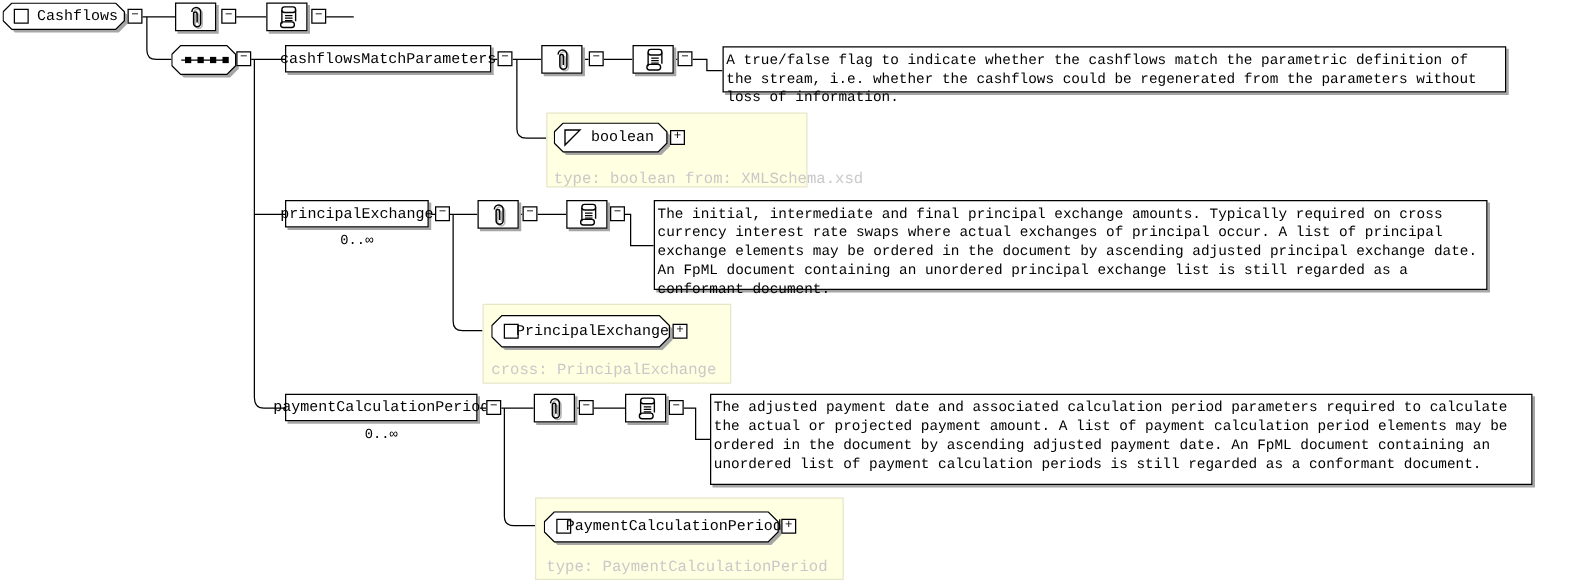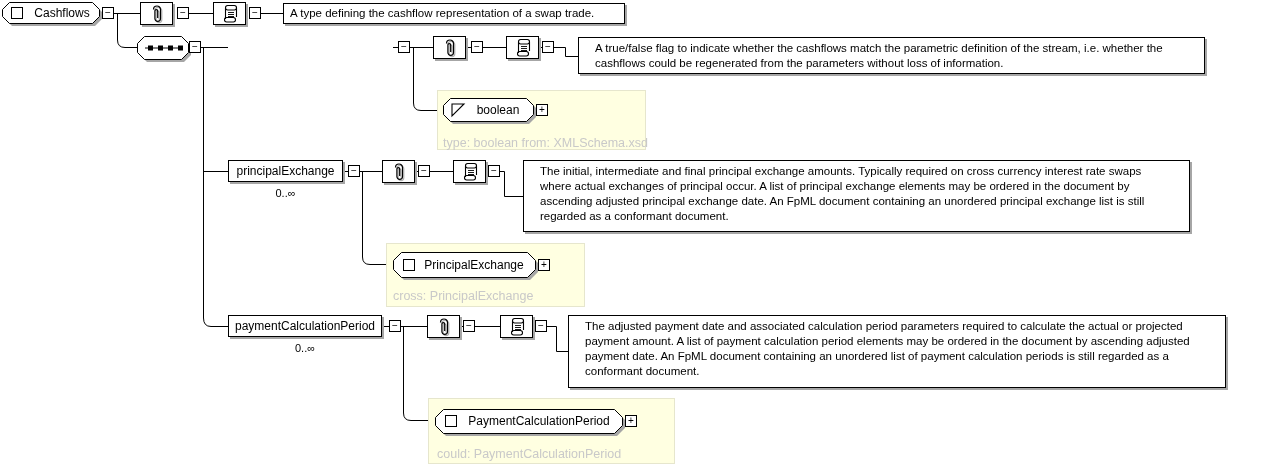--- a/index.html
+++ b/index.html
@@ -1,27 +1,27 @@
 <!DOCTYPE html>
 <html><head>
 <meta charset="utf-8">
 <style>
   html,body{margin:0;padding:0;background:#fff;}
   #canvas{position:relative;width:1275px;height:464px;background:#ffffff;overflow:hidden;
-          font-family:Liberation Sans, sans-serif;color:#000;}
+          font-family:Liberation Mono, monospace;color:#000;}
   svg{display:block;}
   .abs{position:absolute;}
   
   .el{position:absolute;background:#fff;border:1px solid #000;box-shadow:2px 2px 0 #a6a6a6;
       box-sizing:border-box;display:flex;align-items:center;justify-content:center;
       font-size:12px;white-space:nowrap;}
   .iconbox{position:absolute;width:33px;height:23px;background:#fff;border:1px solid #000;
       box-shadow:2px 2px 0 #a6a6a6;box-sizing:border-box;display:flex;align-items:center;justify-content:center;}
   .desc{position:absolute;background:#fff;border:1px solid #000;box-shadow:2px 2px 0 #a6a6a6;
-      box-sizing:border-box;font-size:11.5px;line-height:15px;padding:3px 16px;}
+      box-sizing:border-box;font-size:11.5px;line-height:15px;padding:3px 2px;}
   .desc.single{display:flex;align-items:center;padding:0 6px;}
   .toggle{position:absolute;width:12px;height:12px;background:#fff;border:1px solid #000;
       box-sizing:border-box;display:flex;align-items:center;justify-content:center;
       font-size:10px;line-height:1;cursor:pointer;}
   .octlabel{position:absolute;display:flex;align-items:center;justify-content:center;
       font-size:12px;white-space:nowrap;}
   .sq-icon{position:absolute;width:12px;height:12px;background:#fff;border:1px solid #000;box-sizing:border-box;}
   .typearea{position:absolute;background:#ffffe1;border:1px solid #e6e6cd;box-sizing:border-box;}
   .typenote{position:absolute;font-size:12.5px;color:#c9c9c9;white-space:nowrap;text-align:right;}
   .occ{position:absolute;font-size:11px;text-align:center;}
@@ -80,35 +80,35 @@
       <g fill="#fff" stroke="#000" stroke-width="1.1">
         <rect x="4.5" y="14.5" width="11" height="4.5" rx="2.2"></rect>
         <path d="M5.5 5 V16 M16.5 5 V14"></path>
         <rect x="5.5" y="2.5" width="11" height="4.5" rx="2.2"></rect>
         <path d="M8 9.5 H14 M8 11.5 H14 M8 13.5 H14" stroke-width="0.9"></path>
       </g>
     </svg>
   </div>
   <div class="toggle" style="left:249px;top:7px;">−</div>
 
-  <div class="desc single" style="left:283px;top:3px;width:342px;height:21px;">A type defining the cashflow representation of a swap trade.</div>
 
   <svg class="abs" style="left:137px;top:36px;" width="56" height="28">
     <polygon points="7,0 44,0 51,7 51,16 44,23 7,23 0,16 0,7" transform="translate(3,3)" fill="#a6a6a6"></polygon>
     <polygon points="7,0 44,0 51,7 51,16 44,23 7,23 0,16 0,7" transform="translate(0.5,0.5)" fill="#fff" stroke="#000"></polygon>
     <g>
       <path d="M8 12 H45" stroke="#000" stroke-width="1"></path>
       <rect x="11" y="9.5" width="5" height="5" fill="#000"></rect>
       <rect x="21" y="9.5" width="5" height="5" fill="#000"></rect>
       <rect x="31" y="9.5" width="5" height="5" fill="#000"></rect>
       <rect x="41" y="9.5" width="5" height="5" fill="#000"></rect>
     </g>
   </svg>
   <div class="toggle" style="left:189px;top:41px;">−</div>
 
+  <div class="el" style="left:228px;top:36px;width:165px;height:22px;">cashflowsMatchParameters</div>
   <div class="toggle" style="left:398px;top:41px;">−</div>
   <div class="iconbox" style="left:433px;top:36px;">
     <svg width="18" height="22">
       <path d="M5.5 6.5 a3.5 3.5 0 0 1 7 0 v9 a2.8 2.8 0 0 1 -5.6 0 v-7.5 a1.4 1.4 0 0 1 2.8 0 v7" transform="translate(1.3,1.3)" fill="none" stroke="#b2b2b2" stroke-width="1.2"></path>
       <path d="M5.5 6.5 a3.5 3.5 0 0 1 7 0 v9 a2.8 2.8 0 0 1 -5.6 0 v-7.5 a1.4 1.4 0 0 1 2.8 0 v7" fill="none" stroke="#000" stroke-width="1.2"></path>
     </svg>
   </div>
   <div class="toggle" style="left:471px;top:41px;">−</div>
   <div class="iconbox" style="left:506px;top:36px;">
     <svg width="20" height="22">
@@ -189,15 +189,15 @@
   <div class="toggle" style="left:535px;top:320px;">−</div>
   <div class="desc" style="left:568px;top:315px;width:658px;height:73px;">The adjusted payment date and associated calculation period parameters required to calculate the actual or projected payment amount. A list of payment calculation period elements may be ordered in the document by ascending adjusted payment date. An FpML document containing an unordered list of payment calculation periods is still regarded as a conformant document.</div>
 
   <svg class="abs" style="left:435px;top:409px;" width="192" height="29">
     <polygon points="8,0 179,0 187,8 187,16 179,24 8,24 0,16 0,8" transform="translate(3,3)" fill="#a6a6a6"></polygon>
     <polygon points="8,0 179,0 187,8 187,16 179,24 8,24 0,16 0,8" transform="translate(0.5,0.5)" fill="#fff" stroke="#000"></polygon>
   </svg>
   <div class="sq-icon" style="left:445px;top:415px;"></div>
   <div class="octlabel" style="left:460px;top:409px;width:158px;height:24px;">PaymentCalculationPeriod</div>
   <div class="toggle" style="left:625px;top:415px;">+</div>
-  <div class="typenote" style="left:437px;top:447px;">could: PaymentCalculationPeriod</div>
+  <div class="typenote" style="left:437px;top:447px;">type: PaymentCalculationPeriod</div>
 
 </div>
 
 </body></html>

